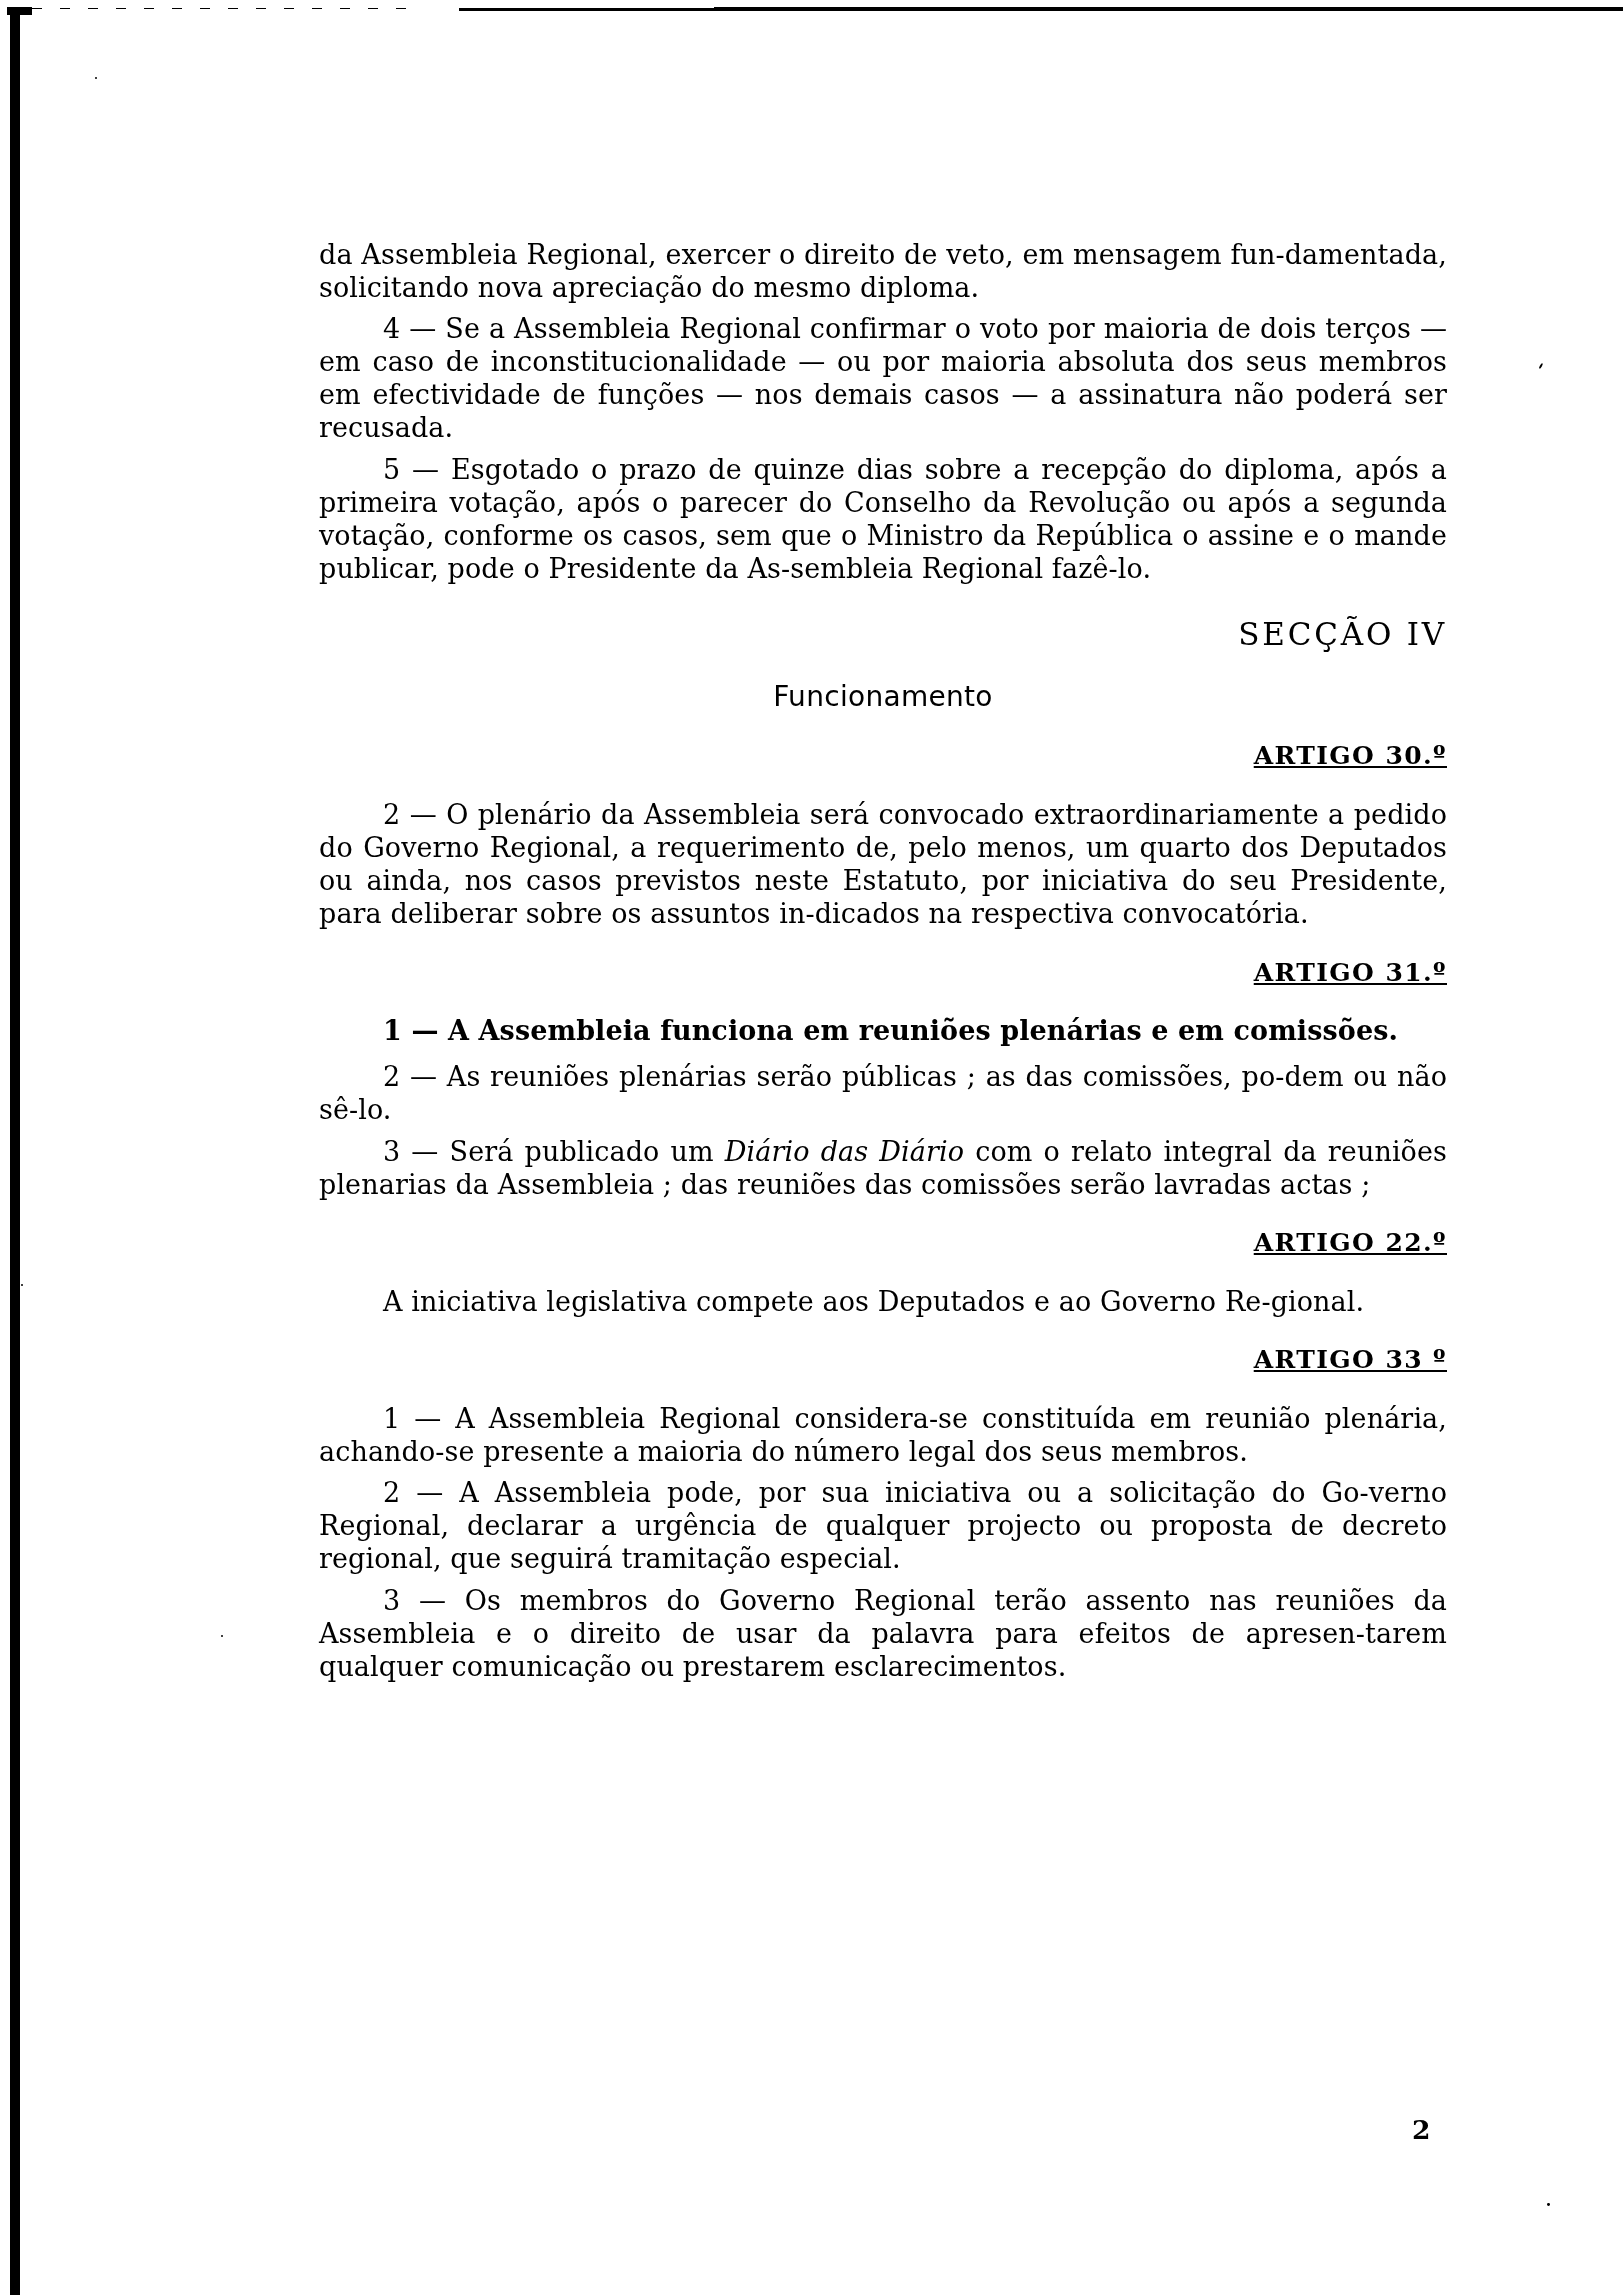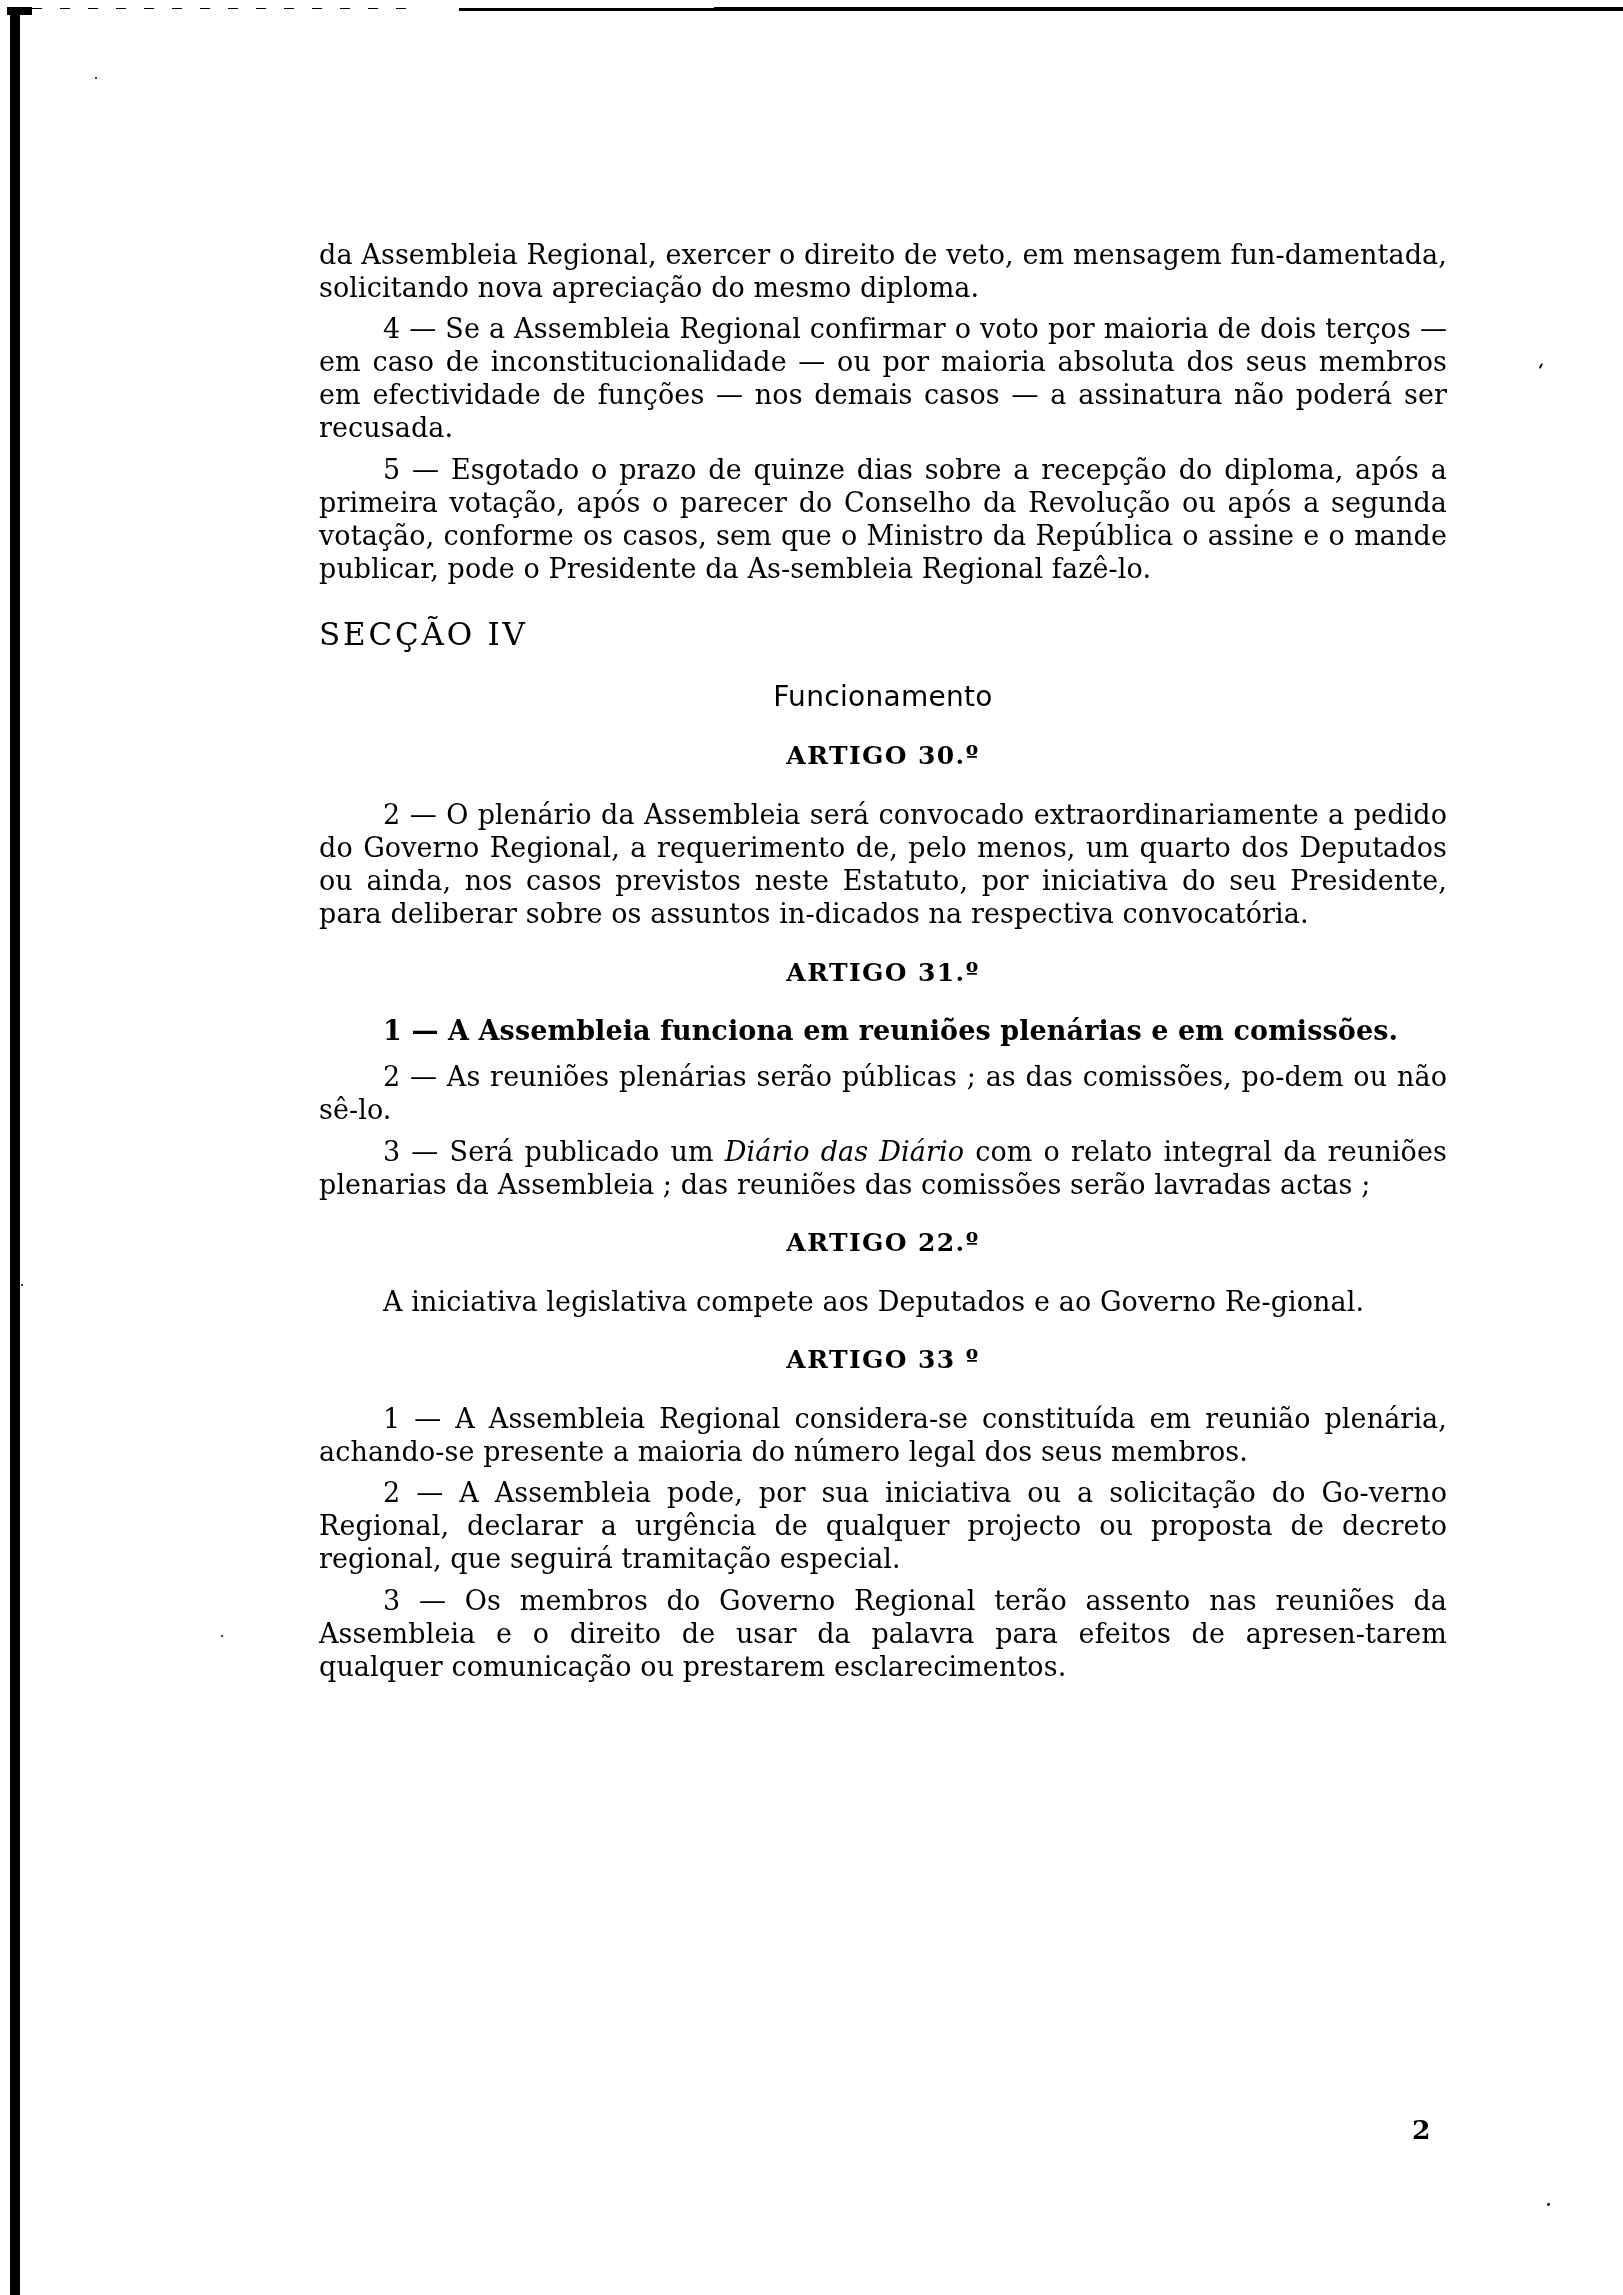--- a/index.html
+++ b/index.html
@@ -80,43 +80,44 @@
       hyphens: manual;
     }
     .para.first {
       text-indent: 0;
     }
     .para.tight {
       margin-bottom: 13px;
       font-weight: bold;
     }
     .section-title {
-      text-align: left;
+      text-align: right;
       font-size: 31px;
       line-height: 36px;
       letter-spacing: 2.8px;
       margin: 31px 0 0 0;
       font-weight: normal;
     }
     .subsection-title {
       text-align: center;
       font-family: "DejaVu Sans", "Liberation Sans", sans-serif;
       font-weight: normal;
       font-size: 28px;
       line-height: 34px;
       margin: 28px 0 0 0;
       letter-spacing: 0.3px;
     }
     .article-title {
-      text-align: center;
+      text-align: right;
       font-weight: bold;
       font-size: 25px;
       line-height: 31px;
       letter-spacing: 1.4px;
       margin: 26.6px 0 26.6px 0;
+      text-decoration: underline;
     }
     .article-title.first {
       margin-top: 26.6px;
     }
     em {
       font-style: italic;
     }
     .page-number {
       position: absolute;
       left: 1412px;

